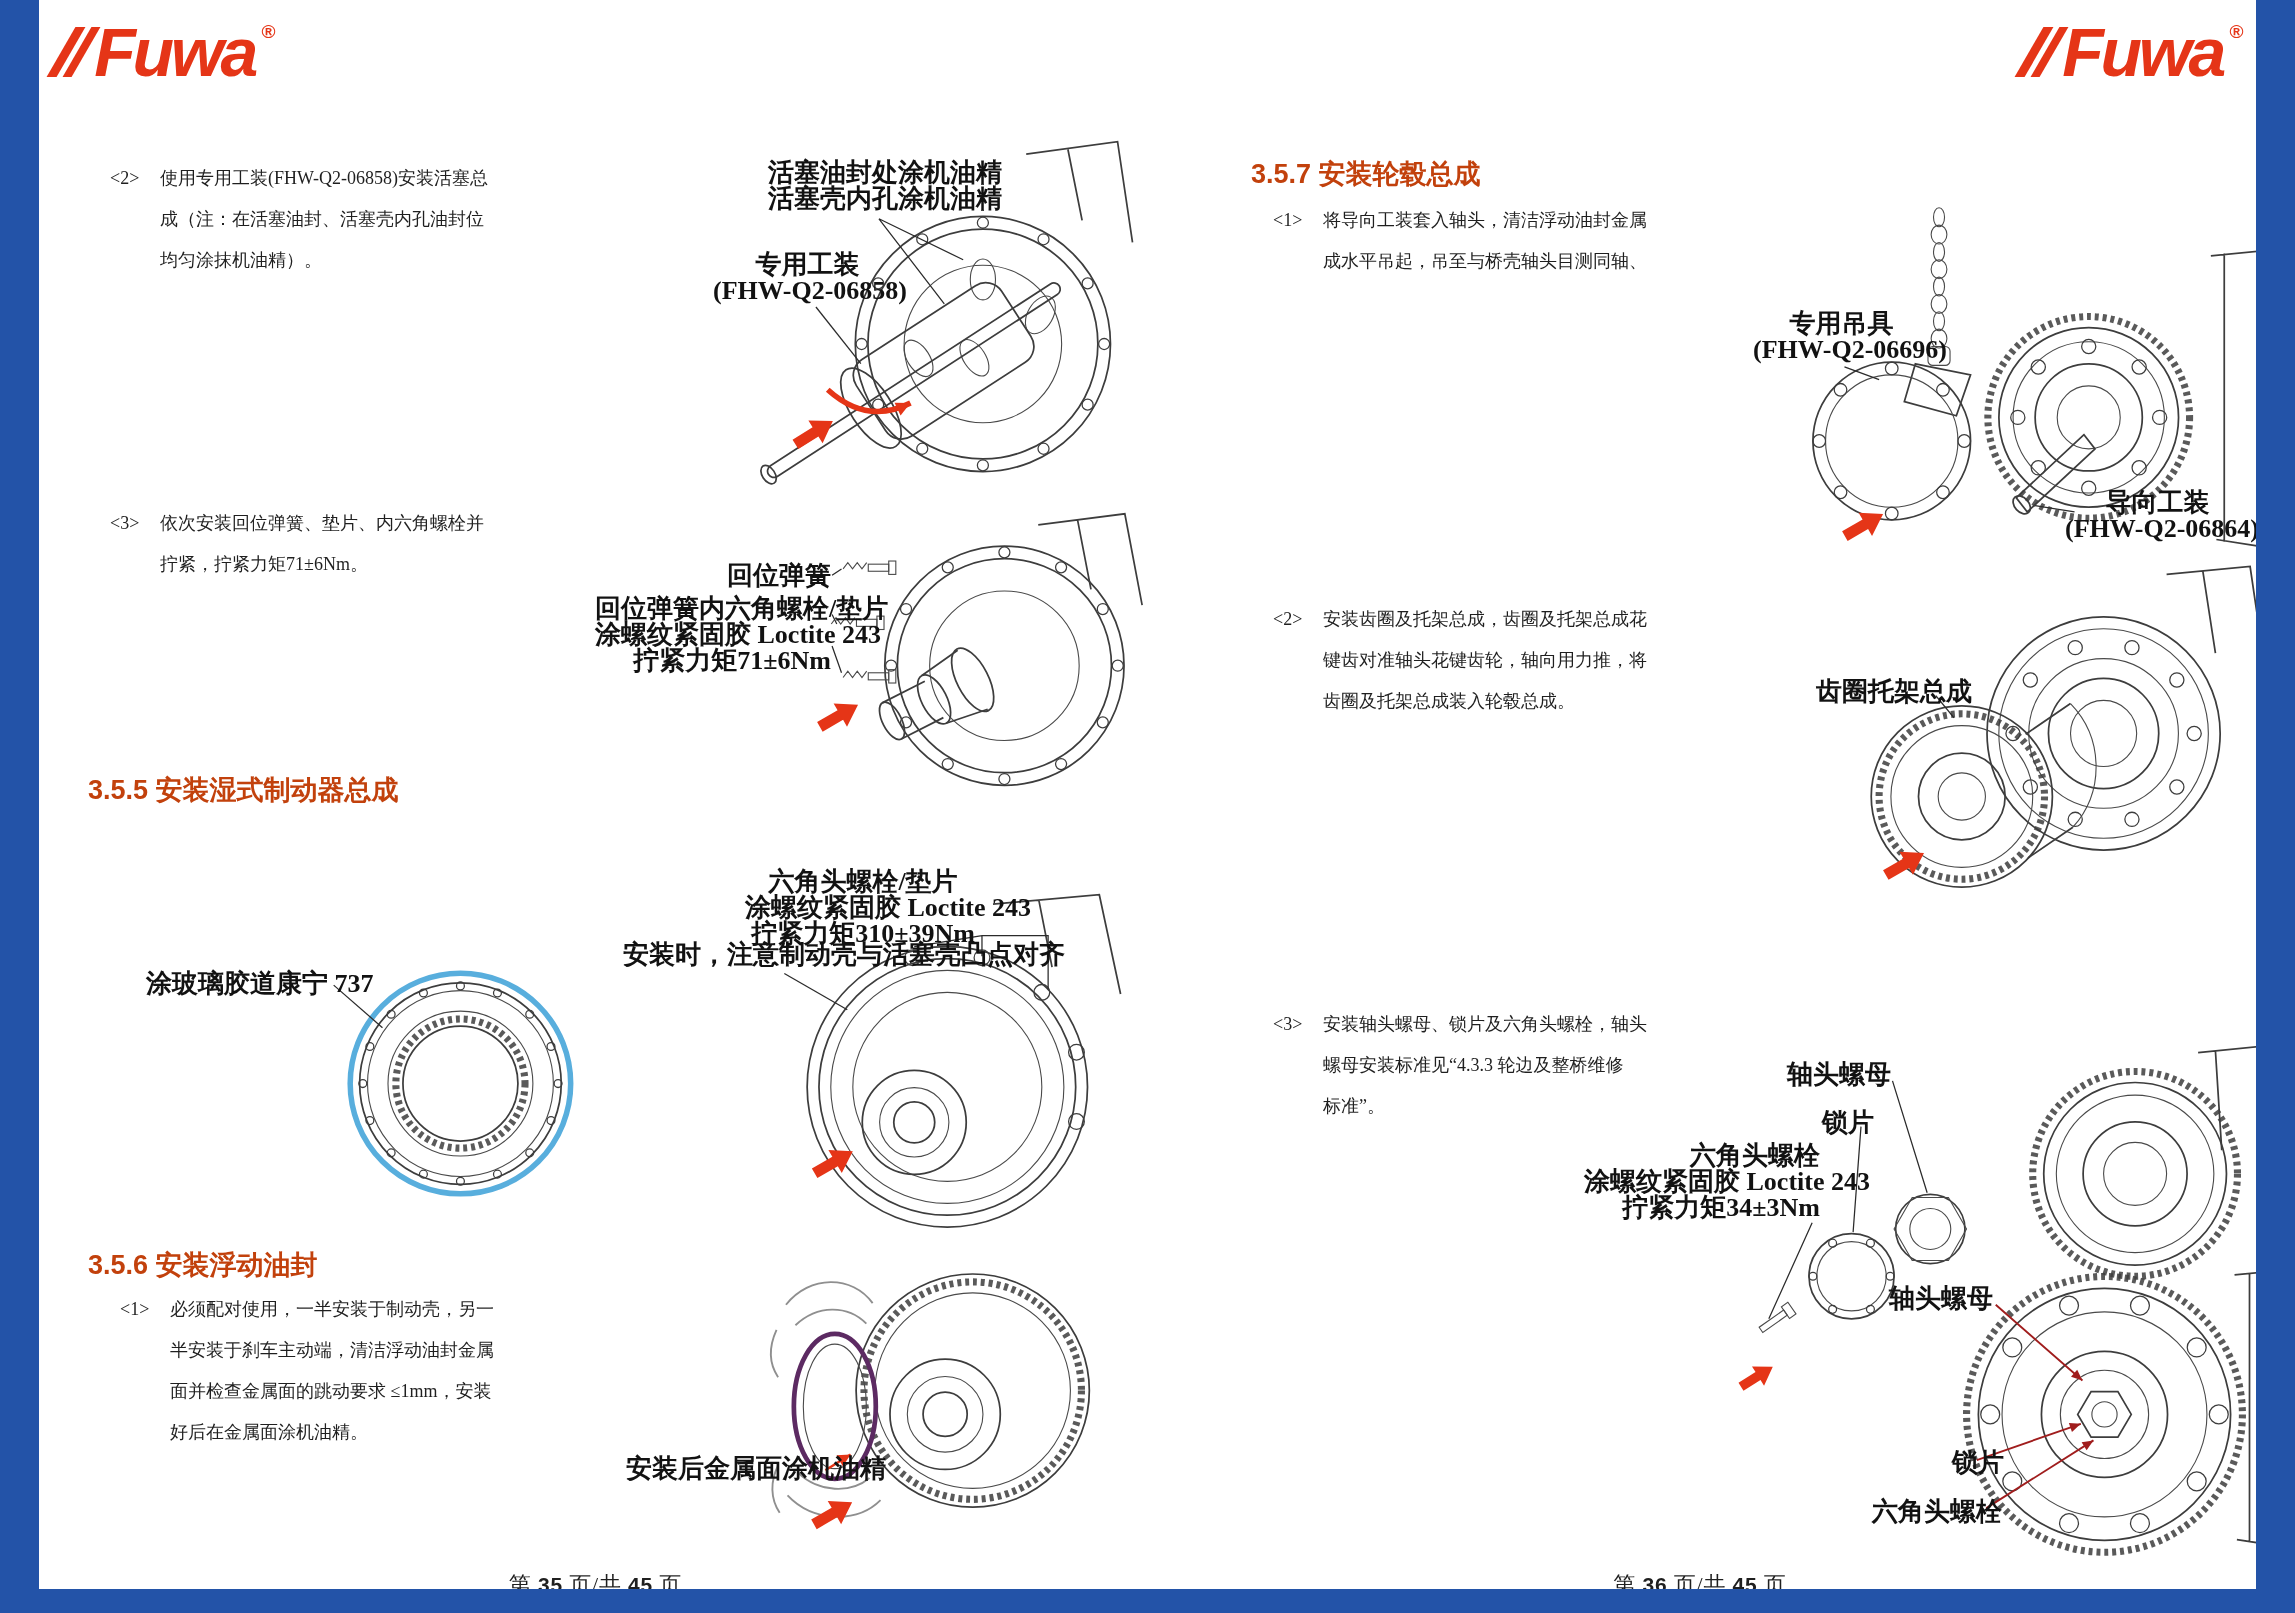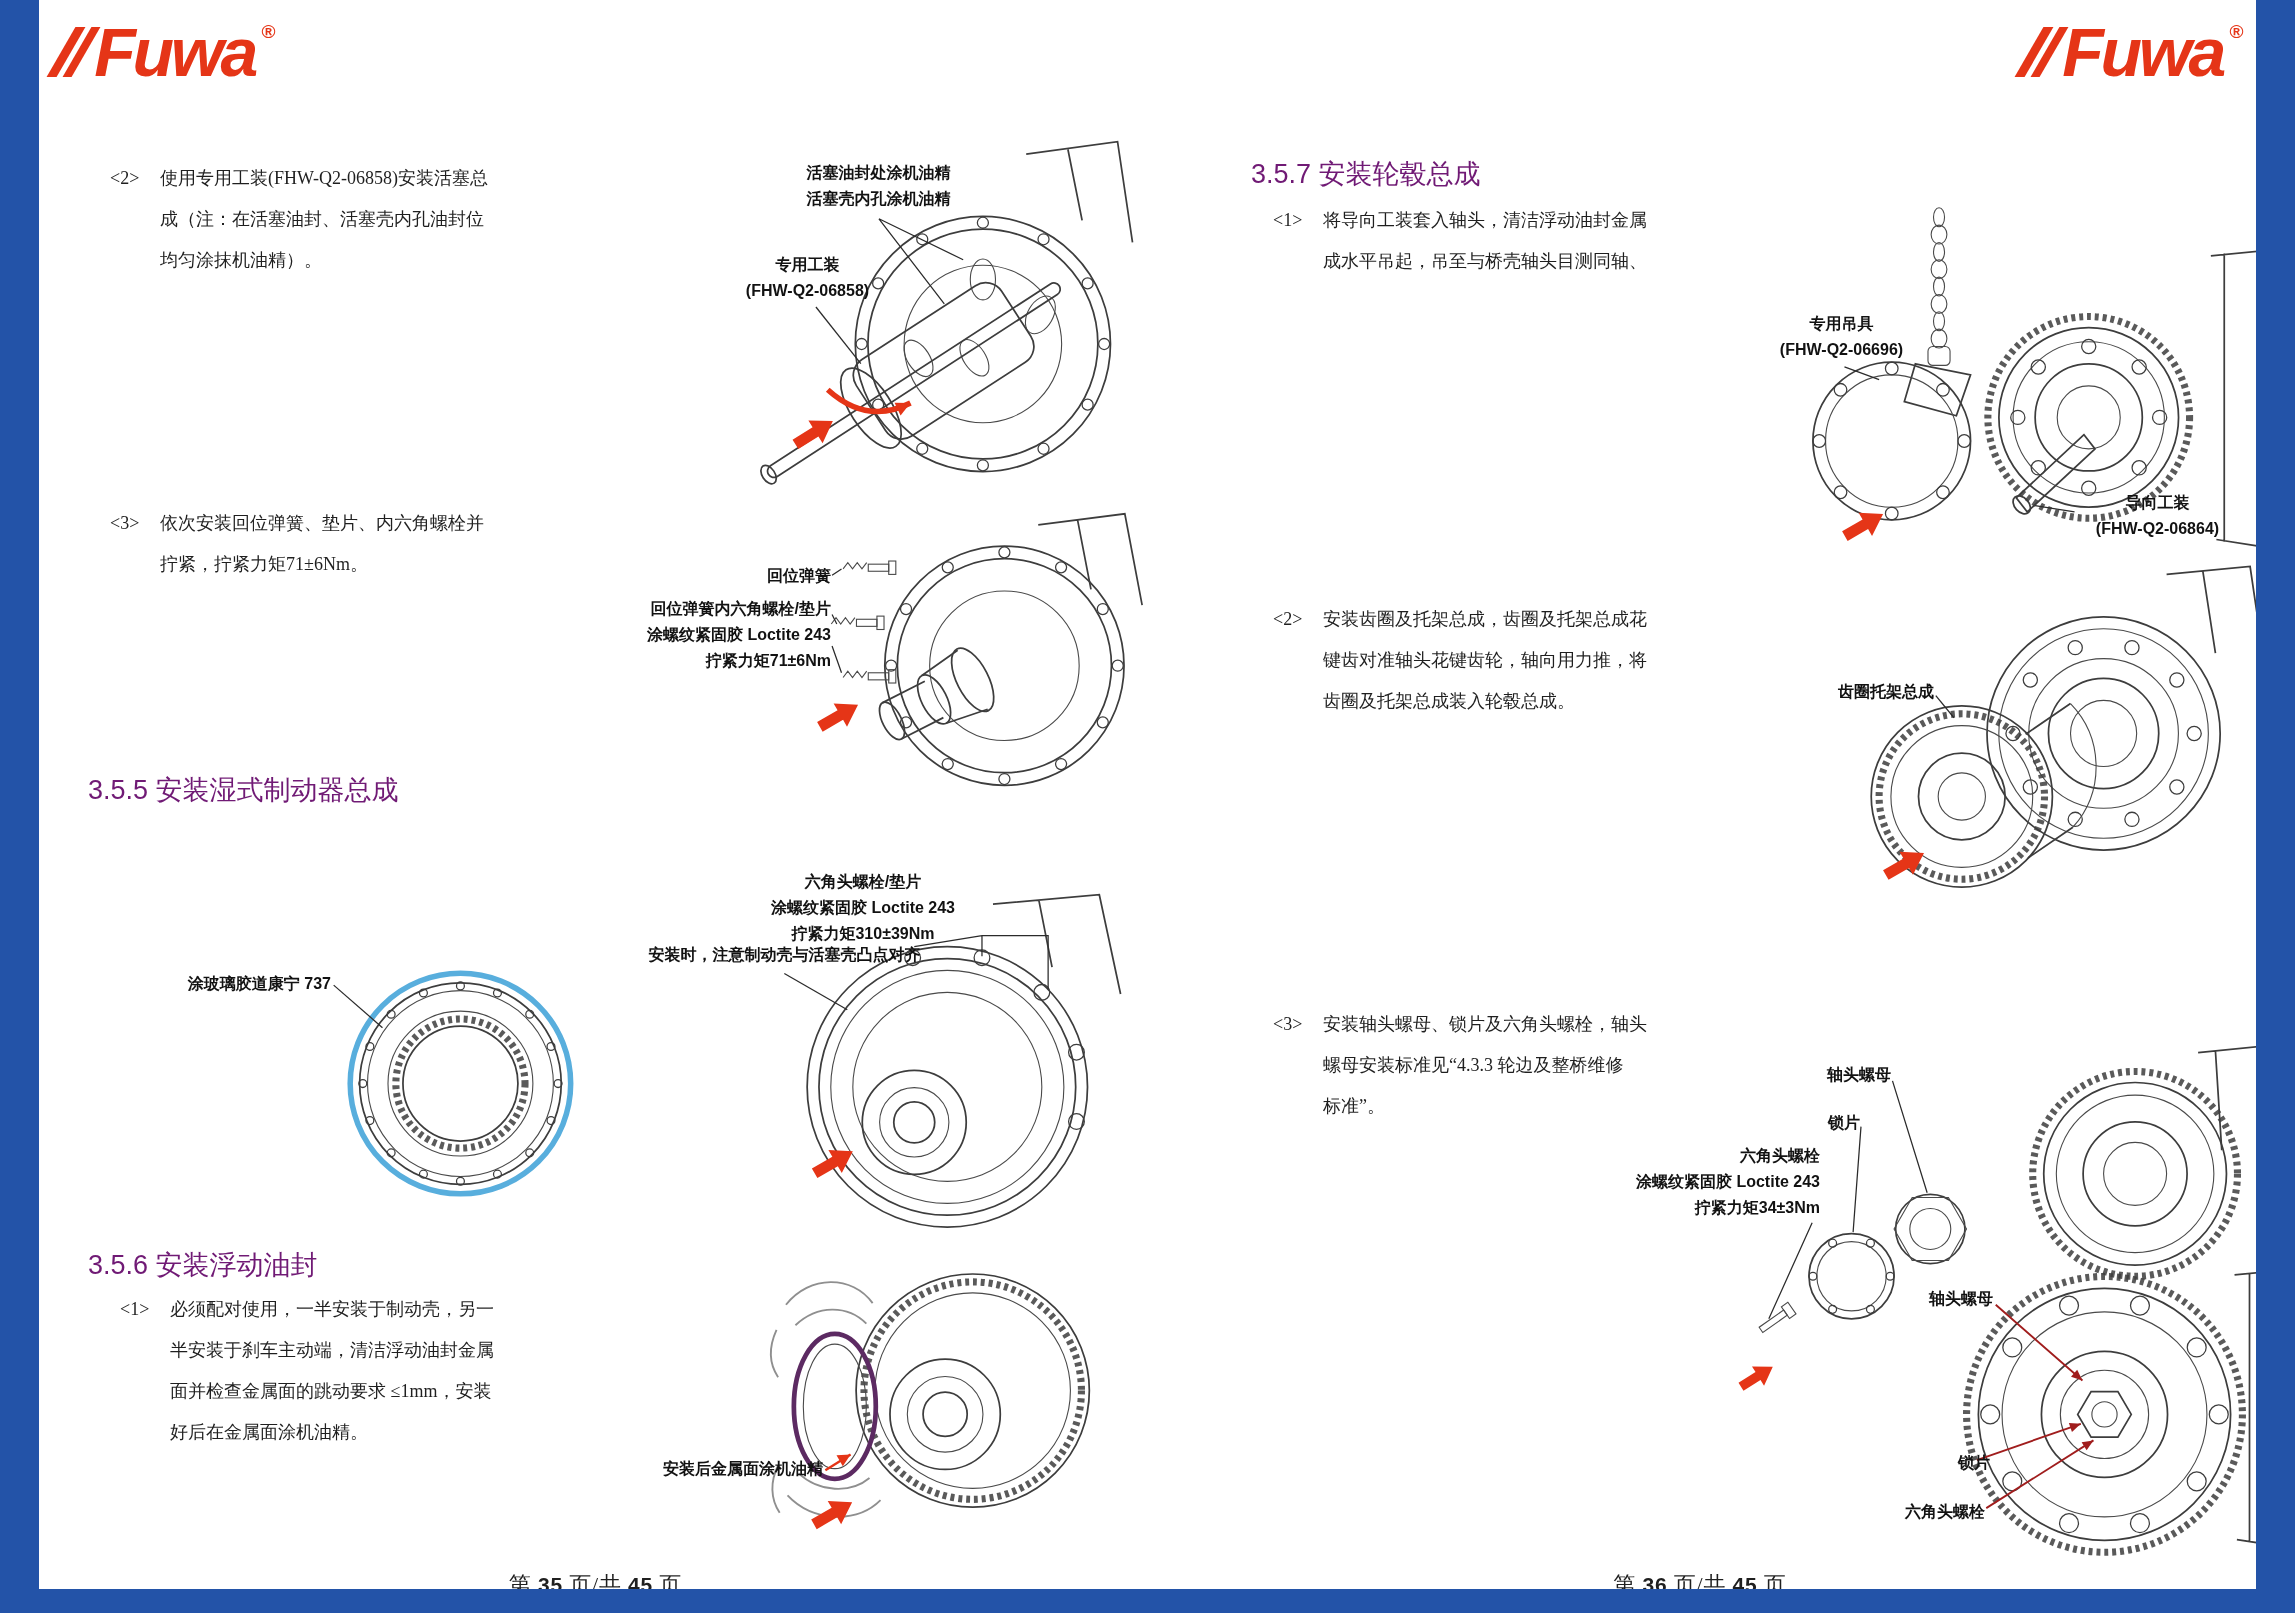--- a/index.html
+++ b/index.html
@@ -7,24 +7,24 @@
   body { background:#ffffff; }
   .sheet { position:relative; width:2295px; height:1613px; background:#fff; overflow:hidden;
            font-family:"Liberation Serif", serif; color:#1f1f1f; }
   .edge { position:absolute; background:var(--frame); z-index:20; }
   .edge.left { left:0; top:0; width:39px; height:1613px; }
   .edge.right { right:0; top:0; width:39px; height:1613px; }
   .edge.bottom { left:0; bottom:0; width:2295px; height:23.6px; }
   .step { position:absolute; font-size:18px; line-height:41px; white-space:nowrap; z-index:5; }
   .step .marker { display:inline-block; width:50px; }
   .step .cont { margin-left:50px; }
-  .h2 { position:absolute; font-family:"Liberation Sans","DejaVu Sans",sans-serif; font-weight:normal;
-        font-size:27px; white-space:nowrap; color:#701a75; z-index:5; }
-  .lbl { position:absolute; font-family:Liberation Sans, sans-serif; font-weight:bold;
-         font-size:16px; line-height:26px; color:#121212; z-index:6; white-space:nowrap; }
+  .h2 { position:absolute; font-family:"Liberation Sans","DejaVu Sans",sans-serif; font-weight:bold;
+        font-size:27px; white-space:nowrap; color:#c2410c; z-index:5; }
+  .lbl { position:absolute; font-family:Liberation Serif, serif; font-weight:bold;
+         font-size:26px; line-height:26px; color:#121212; z-index:6; white-space:nowrap; }
   .lbl.tc { text-align:center; }
   .lbl.tr { text-align:right; }
   .fig { position:absolute; z-index:1; }
   .footer { position:absolute; font-size:22px; text-align:center; z-index:5; letter-spacing:0.8px;margin-top:16px; }
   .footer b { font-family:"Liberation Sans",sans-serif; font-size:21px; }
   .logo { position:absolute; display:flex; align-items:flex-start; color:var(--brand);
           font-family:"Liberation Sans","DejaVu Sans",sans-serif; z-index:5; }
   .bars { display:flex; gap:6.3px; margin:6.3px 7.9px 0 0; transform:skewX(-30deg); }
   .bars i { display:block; width:9.5px; height:50px; background:var(--brand); }
   .logo-text { font-size:68px; font-weight:bold; font-style:italic; line-height:0.92; letter-spacing:-3.2px; }

